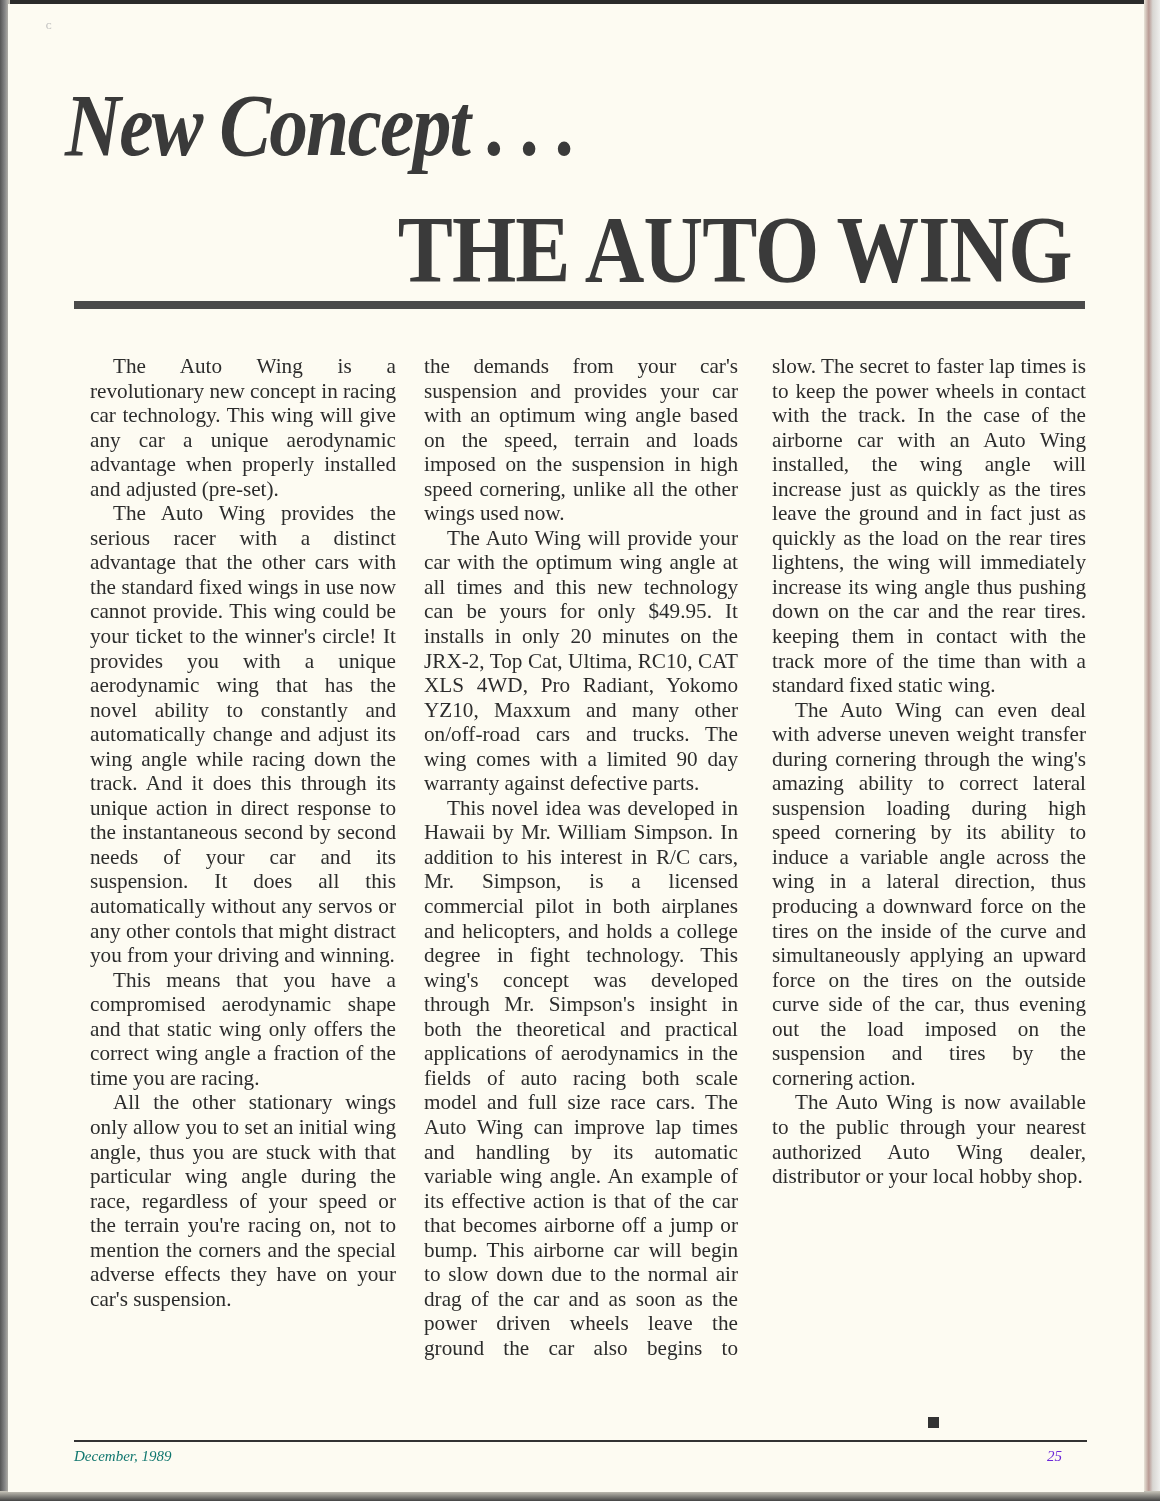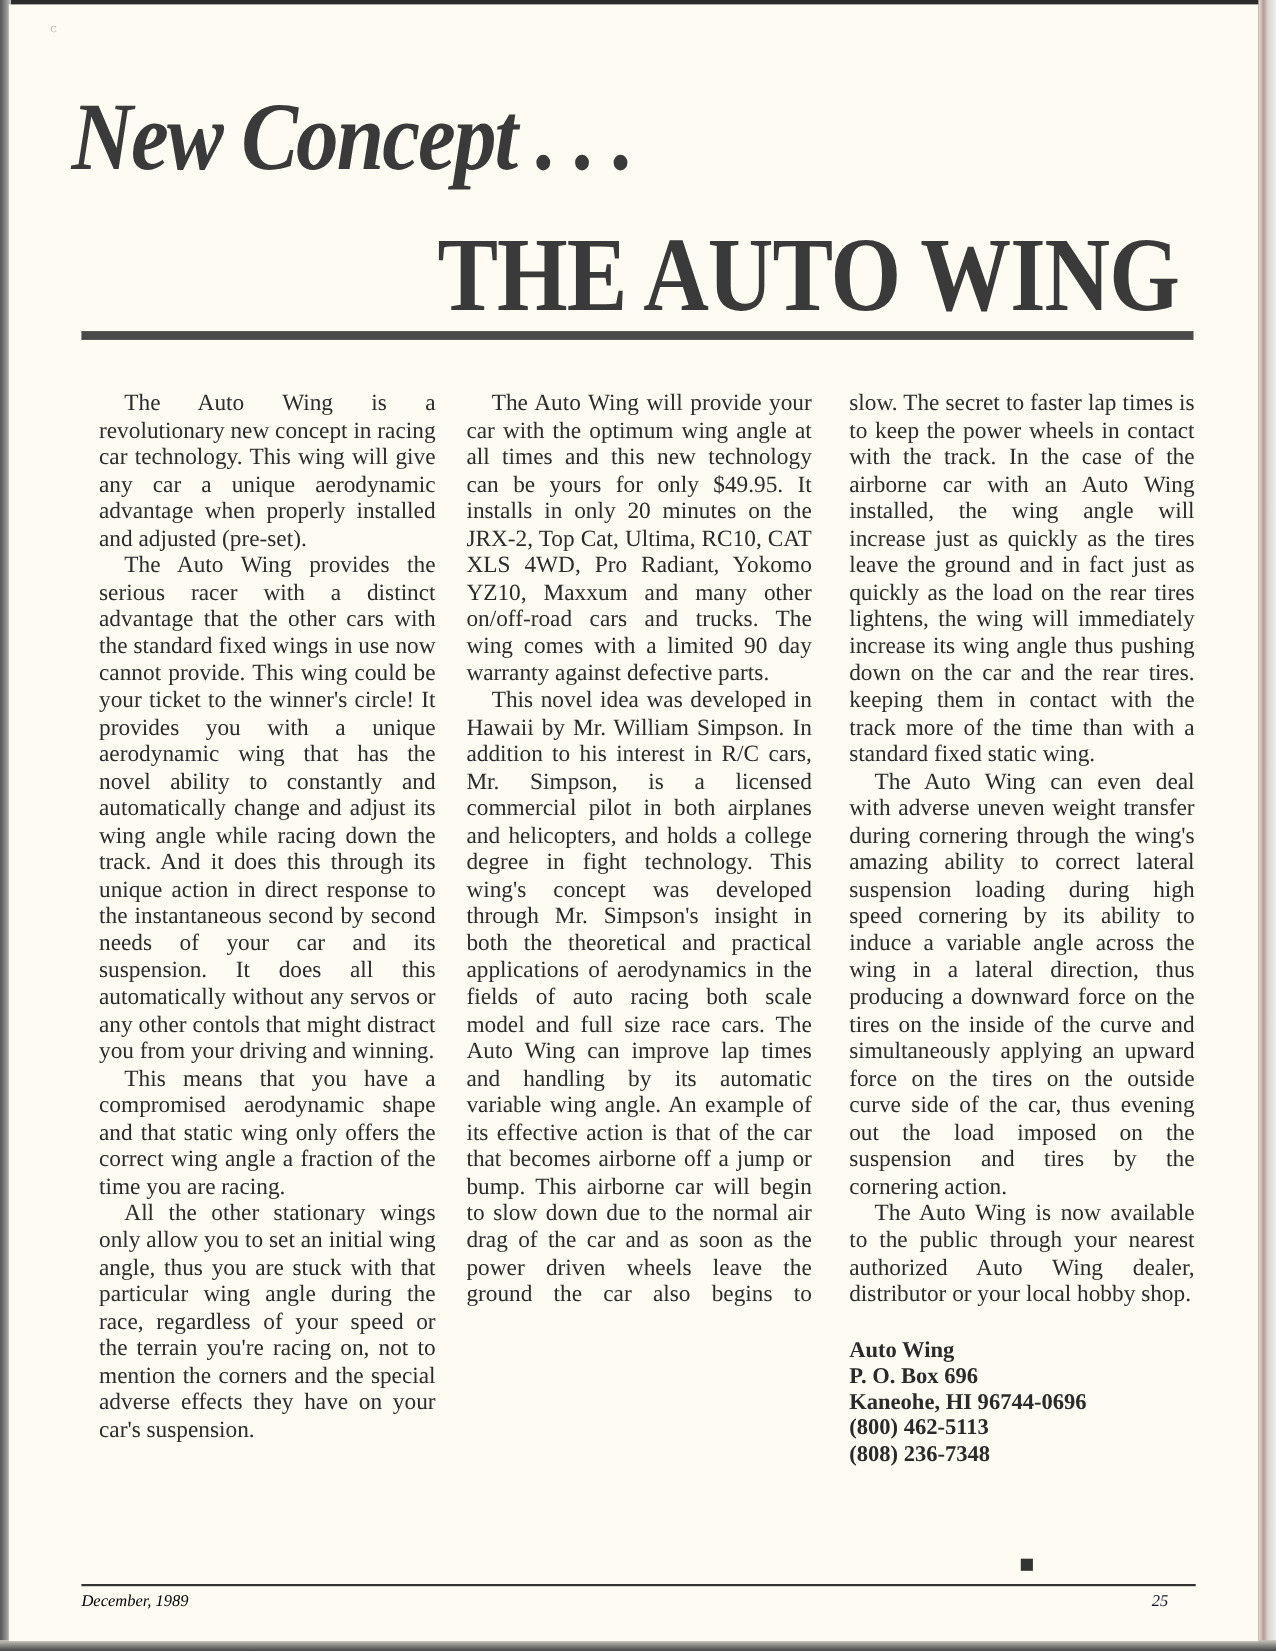--- a/index.html
+++ b/index.html
@@ -117,29 +117,29 @@
       width: 1013px;
       height: 2px;
       background: #333;
     }
     .foot-left {
       position: absolute;
       left: 66px;
       top: 1444px;
       font-style: italic;
       font-size: 15px;
-      color: #000000;
+      color: #0f766e;
     }
     .foot-right {
       position: absolute;
       right: 82px;
       top: 1444px;
       font-style: italic;
       font-size: 15px;
-      color: #0f172a;
+      color: #6d28d9;
     }
     .speck {
       position: absolute;
       left: 38px;
       top: 14px;
       font-size: 12px;
       color: #bbb;
     }
   </style>
 </head>
@@ -157,36 +157,30 @@
   <div class="head-rule"></div>
 
   <div class="col col1">
     <p>The Auto Wing is a revolutionary new concept in racing car technology. This wing will give any car a unique aerodynamic advantage when properly installed and adjusted (pre-set).</p>
     <p>The Auto Wing provides the serious racer with a distinct advantage that the other cars with the standard fixed wings in use now cannot provide. This wing could be your ticket to the winner's circle! It provides you with a unique aerodynamic wing that has the novel ability to constantly and automatically change and adjust its wing angle while racing down the track. And it does this through its unique action in direct response to the instantaneous second by second needs of your car and its suspension. It does all this automatically without any servos or any other contols that might distract you from your driving and winning.</p>
     <p>This means that you have a compromised aerodynamic shape and that static wing only offers the correct wing angle a fraction of the time you are racing.</p>
     <p>All the other stationary wings only allow you to set an initial wing angle, thus you are stuck with that particular wing angle during the race, regardless of your speed or the terrain you're racing on, not to mention the corners and the special adverse effects they have on your car's suspension.</p>
   </div>
 
   <div class="col col2">
+    <p class="cont">the demands from your car's suspension and provides your car with an optimum wing angle based on the speed, terrain and loads imposed on the suspension in high speed cornering, unlike all the other wings used now.</p>
     <p>The Auto Wing will provide your car with the optimum wing angle at all times and this new technology can be yours for only $49.95. It installs in only 20 minutes on the JRX-2, Top Cat, Ultima, RC10, CAT XLS 4WD, Pro Radiant, Yokomo YZ10, Maxxum and many other on/off-road cars and trucks. The wing comes with a limited 90 day warranty against defective parts.</p>
     <p style="text-align-last: justify;">This novel idea was developed in Hawaii by Mr. William Simpson. In addition to his interest in R/C cars, Mr. Simpson, is a licensed commercial pilot in both airplanes and helicopters, and holds a college degree in fight technology. This wing's concept was developed through Mr. Simpson's insight in both the theoretical and practical applications of aerodynamics in the fields of auto racing both scale model and full size race cars. The Auto Wing can improve lap times and handling by its automatic variable wing angle. An example of its effective action is that of the car that becomes airborne off a jump or bump. This airborne car will begin to slow down due to the normal air drag of the car and as soon as the power driven wheels leave the ground the car also begins to</p>
   </div>
 
   <div class="col col3">
     <p class="cont">slow. The secret to faster lap times is to keep the power wheels in contact with the track. In the case of the airborne car with an Auto Wing installed, the wing angle will increase just as quickly as the tires leave the ground and in fact just as quickly as the load on the rear tires lightens, the wing will immediately increase its wing angle thus pushing down on the car and the rear tires. keeping them in contact with the track more of the time than with a standard fixed static wing.</p>
     <p>The Auto Wing can even deal with adverse uneven weight transfer during cornering through the wing's amazing ability to correct lateral suspension loading during high speed cornering by its ability to induce a variable angle across the wing in a lateral direction, thus producing a downward force on the tires on the inside of the curve and simultaneously applying an upward force on the tires on the outside curve side of the car, thus evening out the load imposed on the suspension and tires by the cornering action.</p>
     <p>The Auto Wing is now available to the public through your nearest authorized Auto Wing dealer, distributor or your local hobby shop.</p>
 
-    <div class="contact">
-      <div>Auto Wing</div>
-      <div>P. O. Box 696</div>
-      <div>Kaneohe, HI 96744-0696</div>
-      <div>(800) 462-5113</div>
-      <div>(808) 236-7348</div>
-    </div>
   </div>
 
   <div class="end-mark"></div>
 
   <div class="foot-rule"></div>
   <div class="foot-left">December, 1989</div>
   <div class="foot-right">25</div>
 </div>
 
 </body></html>

